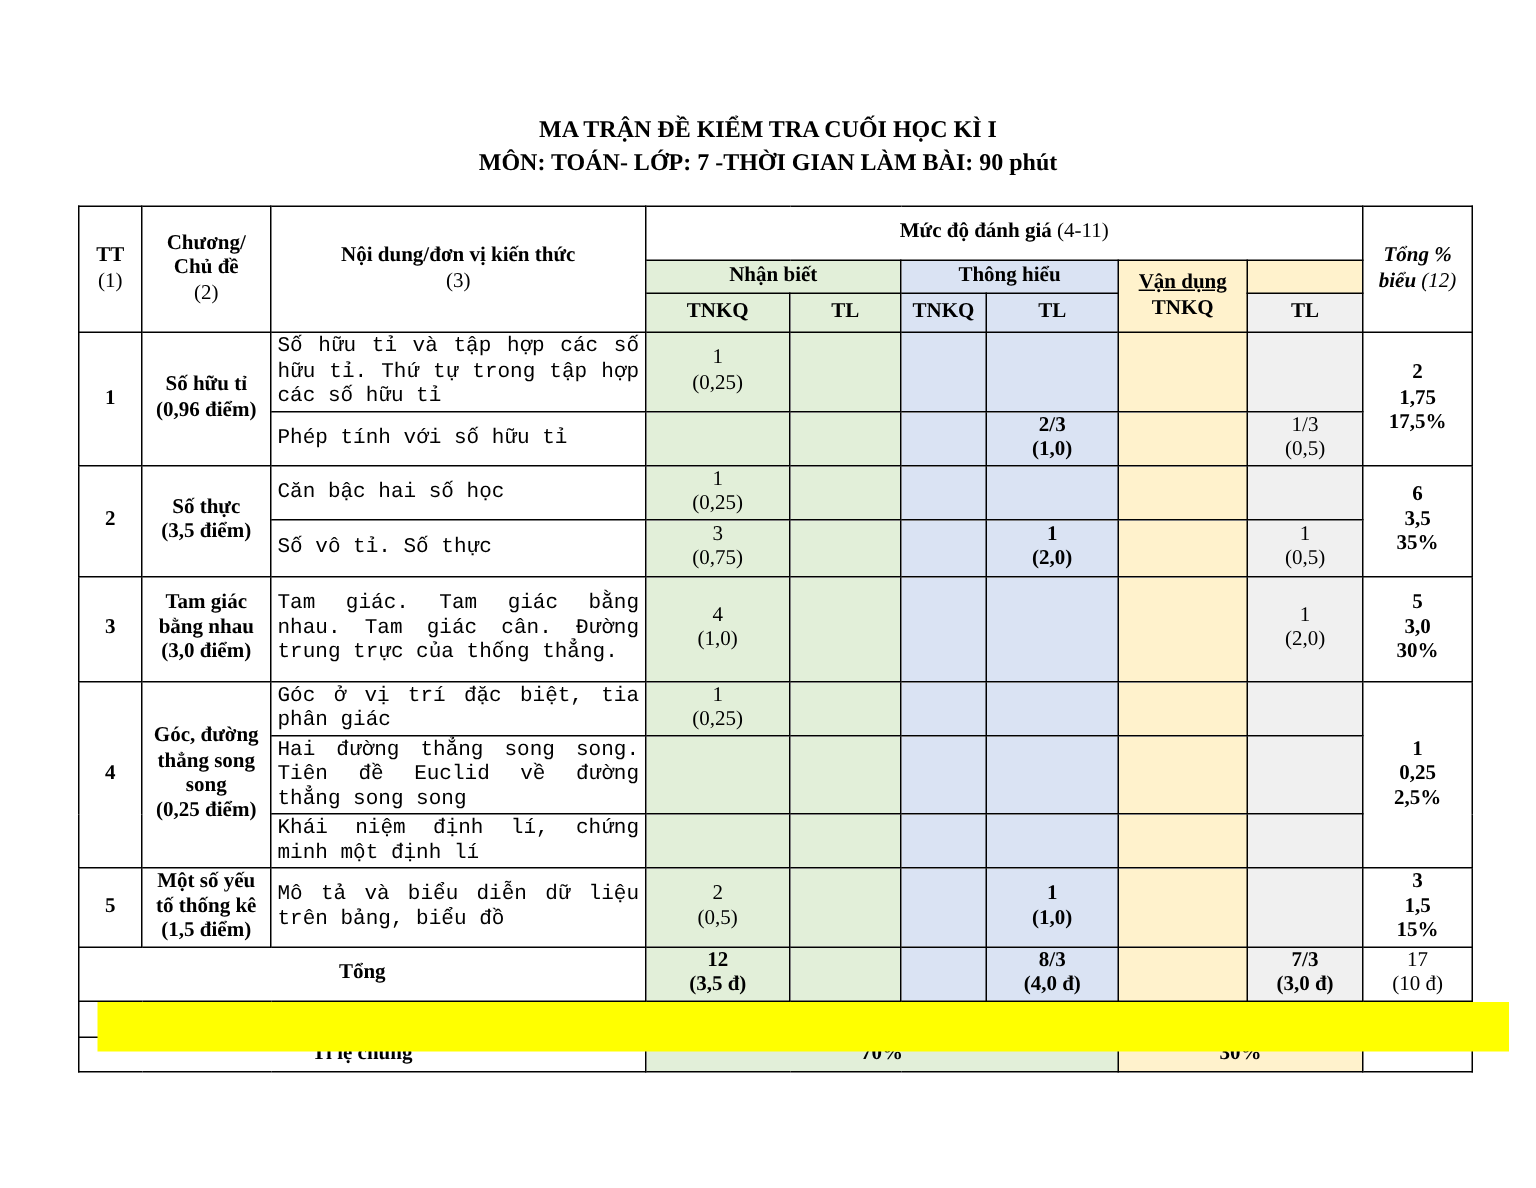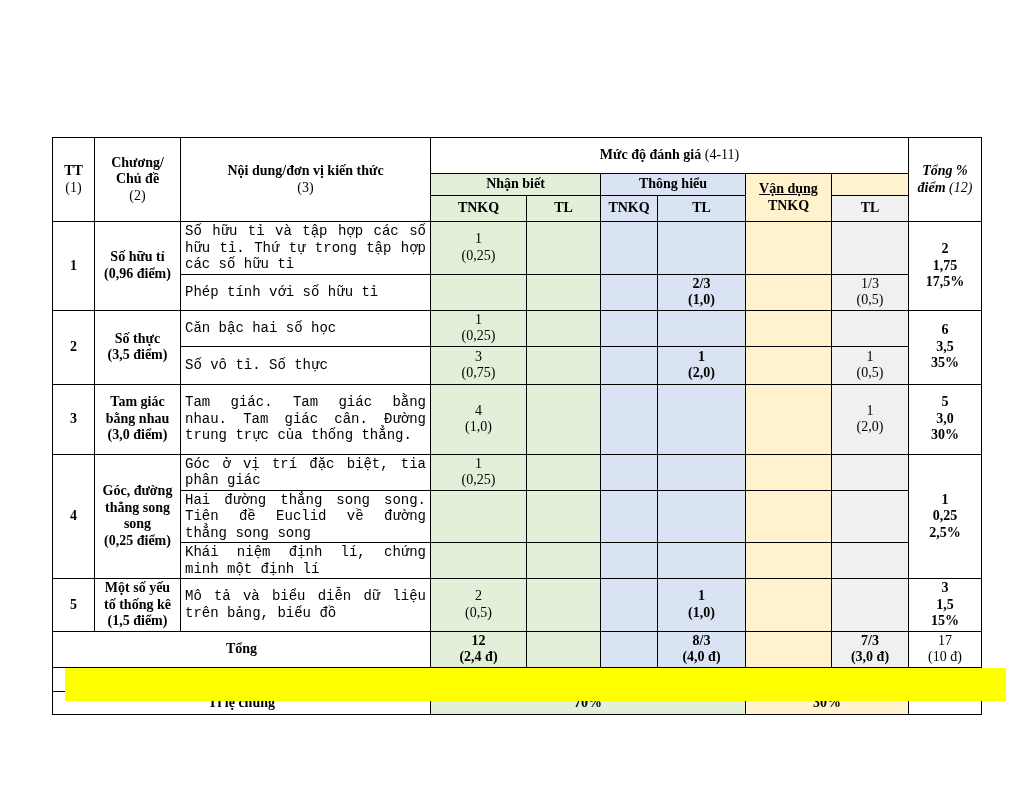--- a/index.html
+++ b/index.html
@@ -47,20 +47,22 @@
   .h36{height:36px}.h22{height:22px}.h26{height:26px}.h40{height:40px}
   .h38{height:38px}.h70{height:70px}.h32{height:32px}.h52{height:52px}
   .h24{height:24px}.h23{height:23px}
 </style>
 </head>
 <body>
 
 <div class="page">
 
   <div class="titles">
+    <div class="title-line">MA TRẬN ĐỀ KIỂM TRA CUỐI HỌC KÌ I</div>
+    <div class="title-line">MÔN: TOÁN- LỚP: 7 -THỜI GIAN LÀM BÀI: 90 phút</div>
   </div>
 
   <table class="matrix">
     <colgroup>
       <col style="width:42px">
         <col style="width:86px">
         <col style="width:250px">
       <col style="width:96px">
         <col style="width:74px">
         <col style="width:57px">
@@ -84,21 +86,21 @@
       <th rowspan="3">
         <span>Nội dung/đơn vị kiến thức</span><br>
         <span class="normal">(3)</span>
       </th>
       <th colspan="6">
         <span>Mức độ đánh giá</span>
         <span class="normal">(4-11)</span>
       </th>
       <th rowspan="3" class="vtop">
         <span>Tổng %</span><br>
-        <span>điểm</span>
+        <span>biểu</span>
         <span class="normal">(12)</span>
       </th>
     </tr>
 
     <tr class="h22">
       <th colspan="2" class="green">Nhận biết</th>
       <th colspan="2" class="blue">Thông hiểu</th>
       <th rowspan="2" class="yellow">
         <span class="underline">Vận dụng</span><br>
         <span>TNKQ</span>
@@ -242,21 +244,21 @@
       <td class="score yellow"></td>
       <td class="score gray"></td>
       <td class="score bold">3
 1,5
 15%</td>
     </tr>
 
     <tr class="h32">
       <td colspan="3" class="center bold">Tổng</td>
       <td class="score green bold">12
-(2,4 đ)</td>
+(3,5 đ)</td>
       <td class="score green"></td>
       <td class="score blue"></td>
       <td class="score blue bold">8/3
 (4,0 đ)</td>
       <td class="score yellow"></td>
       <td class="score gray bold">7/3
 (3,0 đ)</td>
       <td class="score">17
 (10 đ)</td>
     </tr>

